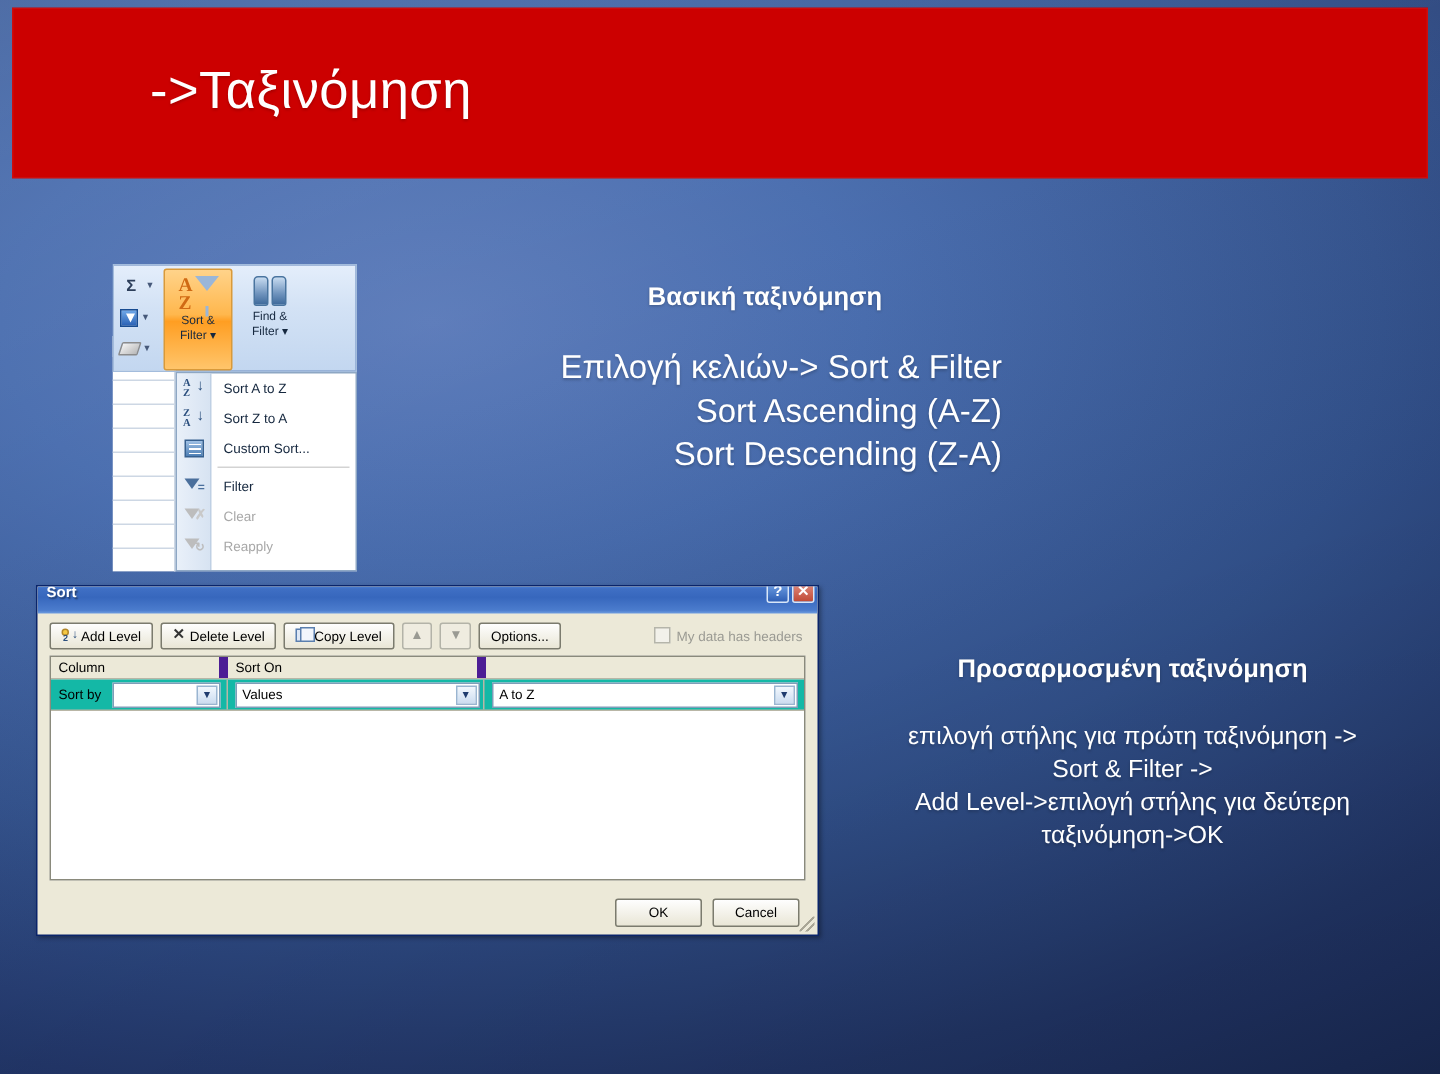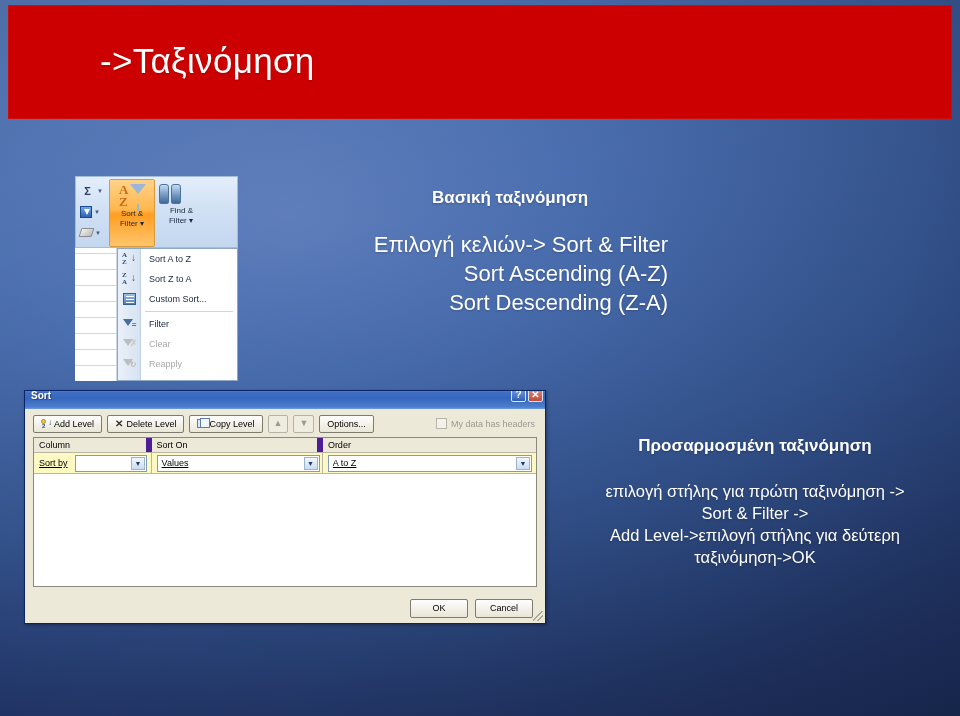--- a/index.html
+++ b/index.html
@@ -142,23 +142,23 @@
   
   #rb-sortfilter {
     position: absolute; left: 33px; top: 2px;
     width: 46px; height: 68px;
     background: linear-gradient(to bottom,#ffd38a 0%, #ffb74d 45%, #ff9e22 52%, #ffc56b 100%);
     border: 1px solid #d99a3a;
     border-radius: 2px;
     text-align: center;
   }
   #rb-find {
-    position: absolute; left: 71px; top: 2px;
+    position: absolute; left: 81px; top: 2px;
     width: 46px; height: 68px;
-    text-align: right;
+    text-align: center;
   }
   .rb-big-label {
     font-size: 8px; line-height: 1.12; color:#16283f;
     margin-top: 1px;
   }
   .az-icon {
     width: 26px; height: 26px; margin: 3px auto 0;
     position: relative;
   }
   .az-icon .a { position:absolute; left:0; top:-1px; font-size:13px; font-weight:bold; color:#d06a14; font-family:"Liberation Serif",serif;}
@@ -333,23 +333,22 @@
   }
   #sd-grid-head .hcell {
     padding: 2px 0 0 5px;
     border-right: 6px solid #4c1d95;
     color: #000;
   }
   #sd-row {
     display: flex;
     height: 21px;
     align-items: center;
-    background: #fef9c3;
+    background: #14b8a6;
     border-bottom: 1px solid #b9b6a6;
-    text-decoration: underline;
   }
   #sd-row .rcell {
     height: 100%;
     display: flex; align-items: center;
     padding-left: 5px;
     border-right: 1px solid #b9b6a6;
   }
   .sd-combo {
     height: 17px;
     background: #ffffff;
@@ -573,21 +572,20 @@
     <div id="sd-headers-chk">
       <span class="chkbox"></span>
       <span>My data has headers</span>
     </div>
   </div>
 
   <div id="sd-grid-wrap">
     <div id="sd-grid-head">
       <div class="hcell" style="width:118px">Column</div>
       <div class="hcell" style="width:172px">Sort On</div>
-      <div class="hcell" style="width:214px; border-right:none">Order</div>
     </div>
     <div id="sd-row">
       <div class="rcell" style="width:118px">
         <span style="width:36px">Sort by</span>
         <span class="sd-combo" style="width:72px">
           <span></span>
           <span class="cbtn">▼</span>
         </span>
       </div>
       <div class="rcell" style="width:172px">

